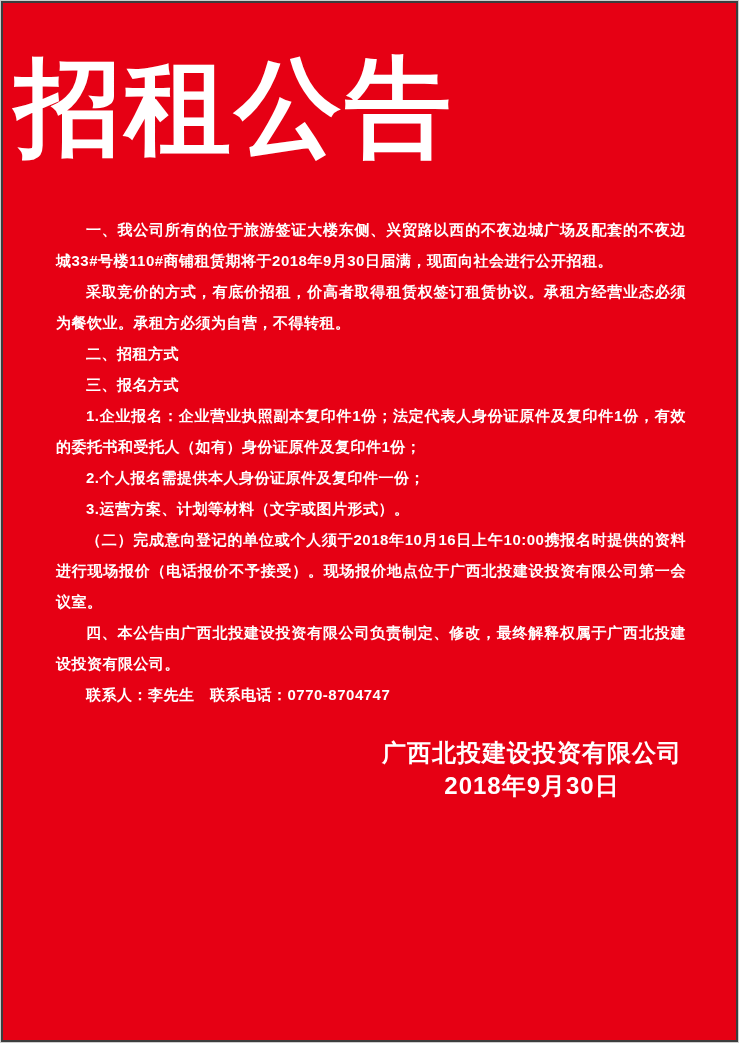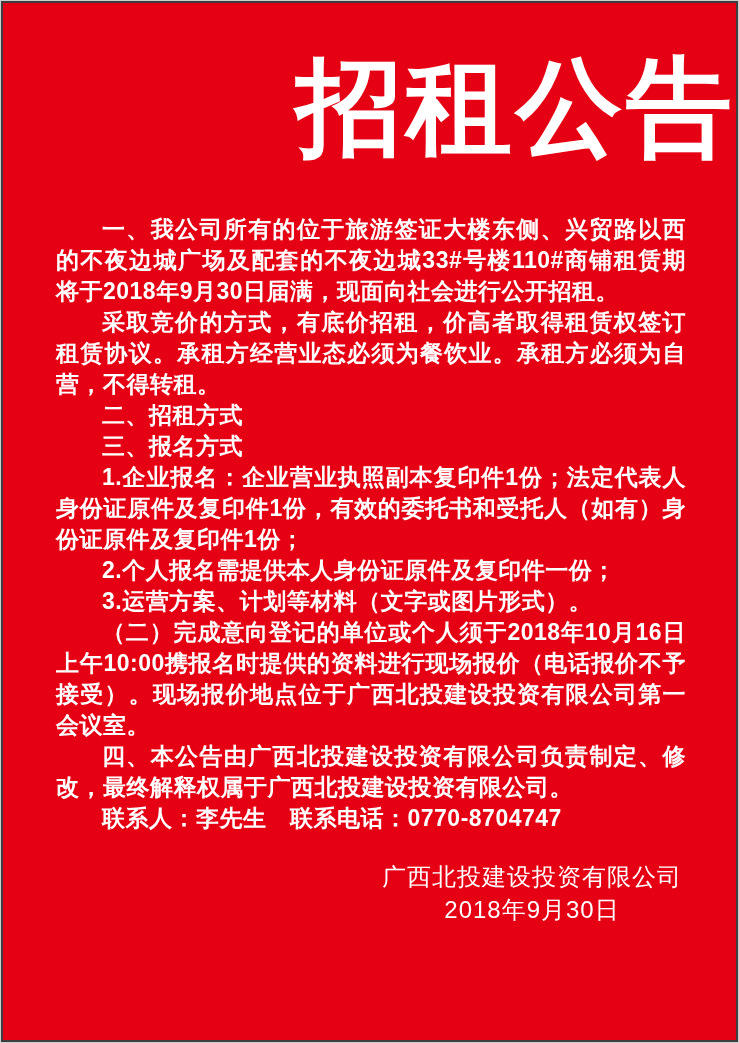--- a/index.html
+++ b/index.html
@@ -18,47 +18,47 @@
     height: 100%;
     box-sizing: border-box;
     border: 2px solid #3d3d3d;
     background: #e60014;
     color: #ffffff;
     overflow: hidden;
     font-family: "Liberation Sans", sans-serif;
   }
   .title {
     margin: 50px 0 0 12px;
-    text-align: right;
+    text-align: left;
     font-family: "Liberation Serif", serif;
     font-weight: bold;
     font-size: 106px;
     line-height: 1.05;
     letter-spacing: 4px;
     color: #ffffff;
   }
   .body-text {
     margin: 50px 50px 0 53px;
-    font-size: 23px;
+    font-size: 15px;
     font-weight: bold;
     line-height: 31px;
     text-align: justify;
     letter-spacing: 0.5px;
   }
   .body-text p {
     margin: 0;
     text-indent: 2em;
   }
   .signature {
     margin: 26px 54px 0 auto;
     width: max-content;
     max-width: 600px;
     text-align: center;
     font-size: 24px;
-    font-weight: normal;
+    font-weight: bold;
     line-height: 33px;
     letter-spacing: 1px;
   }
 </style>
 </head>
 <body>
 
 <div class="page">
   <div class="poster">
 

